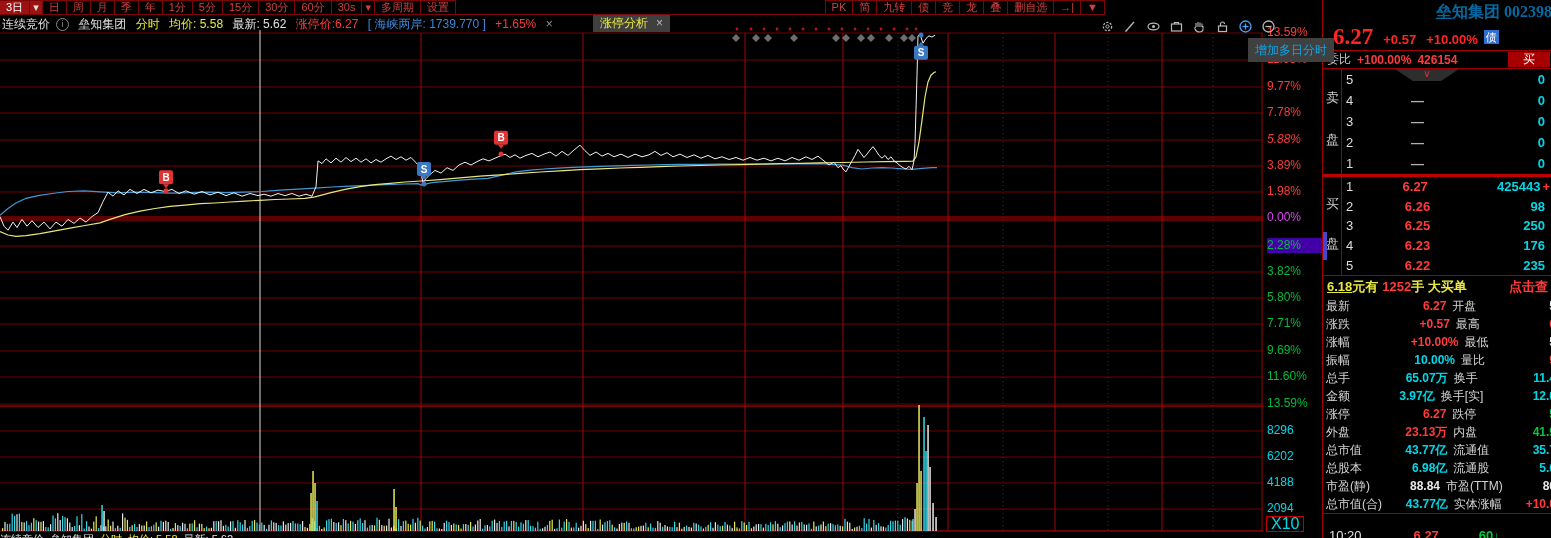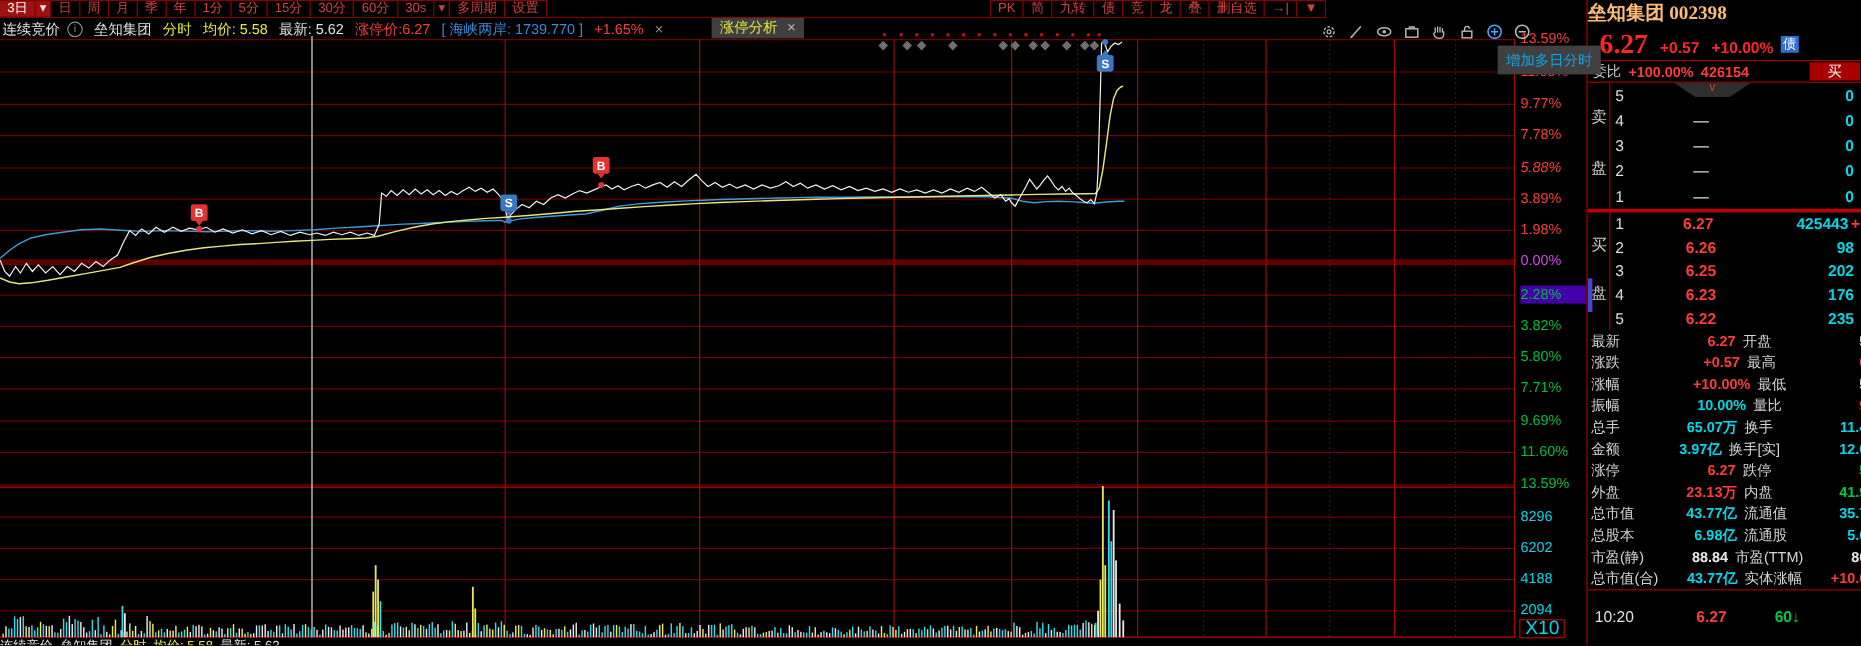--- a/index.html
+++ b/index.html
@@ -35,21 +35,21 @@
   .ax-lab.hl{background:#4400a8;width:55px;}
   .ax-red{color:#fa3c3c;} .ax-grn{color:#00bb3c;} .ax-wht{color:#d946ef;} .ax-cyn{color:#00d8e8;}
   #x10-box{position:absolute;left:2px;top:516px;border:1px solid #c00000;color:#00d8e8;
            font-size:16px;line-height:14px;padding:0 4px;}
   
   #tooltip{position:absolute;left:1248px;top:38px;z-index:40;background:#404040;color:#0ea5e9;
            font-size:12px;line-height:18px;padding:3px 7px;white-space:nowrap;}
   
   #panel{position:absolute;left:1322px;top:0;width:229px;height:538px;background:#000;
          border-left:1px solid #a00000;z-index:20;overflow:hidden;}
-  .p-title{height:24px;text-align:left;color:#fdba74;font-weight:bold;font-size:16px;line-height:24px;
+  .p-title{height:24px;text-align:right;color:#0369a1;font-weight:bold;font-size:16px;line-height:24px;
            font-family:"Liberation Serif","DejaVu Serif",serif;}
   .p-price{height:26px;display:flex;align-items:baseline;padding-left:10px;}
   .p-big{font-family:"Liberation Serif","DejaVu Serif",serif;font-size:23px;font-weight:bold;color:#ff2525;}
   .p-chg{font-size:13px;font-weight:bold;color:#ff2525;margin-left:10px;}
   .badge-b{background:#2f6fd0;color:#fff;font-size:11px;line-height:14px;padding:0 2px;margin-left:6px;align-self:center;}
   .p-weibi{height:17px;border-top:1px solid #a00000;border-bottom:1px solid #a00000;display:flex;
            align-items:center;padding-left:4px;font-size:12px;}
   .p-weibi .wl{color:#cccccc;}
   .p-weibi .wv{color:#ff3b3b;font-weight:bold;margin-left:6px;}
   .badge-buy{margin-left:auto;margin-right:2px;background:#a80000;color:#fff;font-size:12px;
@@ -758,34 +758,41 @@
             <span class="b-plus">+</span>
           </div>
           <div class="b-row">
             <span class="b-lvl">2</span>
             <span class="b-mid price">6.26</span>
             <span class="b-vol">98</span>
           </div>
           <div class="b-row">
             <span class="b-lvl">3</span>
             <span class="b-mid price">6.25</span>
-            <span class="b-vol">202</span>
+            <span class="b-vol">250</span>
           </div>
           <div class="b-row">
             <span class="b-lvl">4</span>
             <span class="b-mid price">6.23</span>
             <span class="b-vol">176</span>
           </div>
           <div class="b-row">
             <span class="b-lvl">5</span>
             <span class="b-mid price">6.22</span>
             <span class="b-vol">235</span>
           </div>
         </div>
       <div id="blue-strip"></div>
+    </div>
+    <div class="p-alert">
+      <span class="c-yel u">6.18</span>
+        <span class="c-yel">元有</span>
+        <span class="c-red" style="margin-left:4px">1252</span>
+        <span class="c-yel">手 大买单</span>
+      <span class="c-red act">点击查</span>
     </div>
     <div id="stats">
         <div class="s-row">
           <span class="sl">最新</span>
           <span class="sv sv1 c-red">6.27</span>
           <span class="sl sl2">开盘</span>
           <span class="sv sv2 c-white">5</span>
         </div>
         <div class="s-row">
           <span class="sl">涨跌</span>

